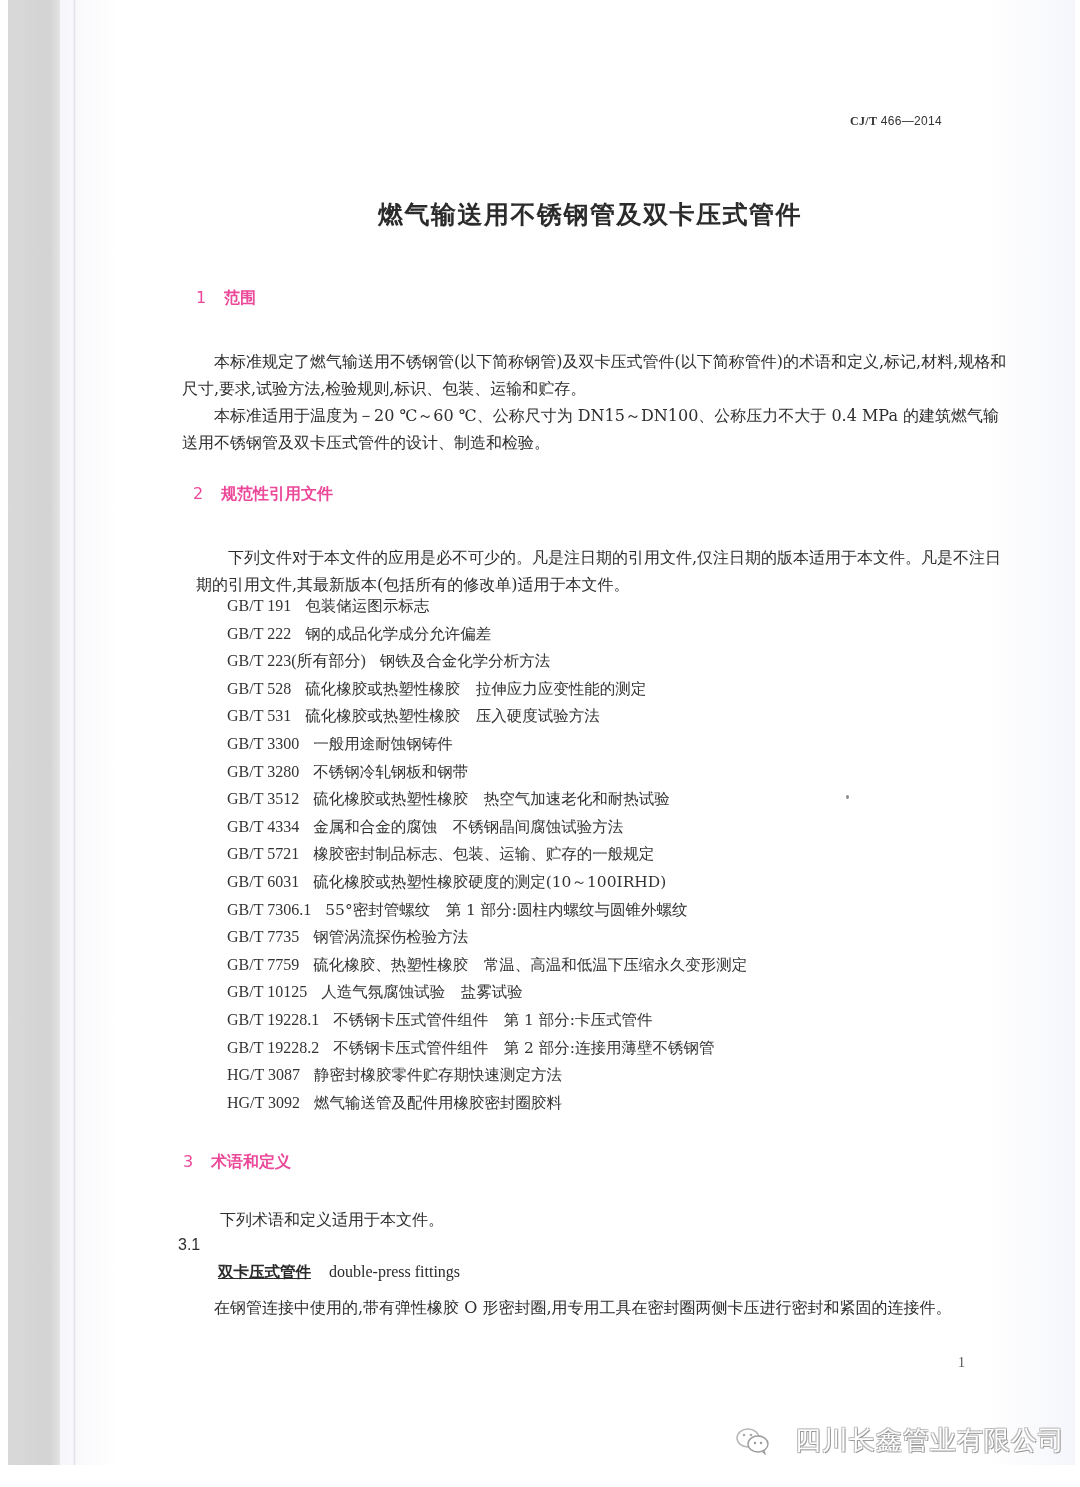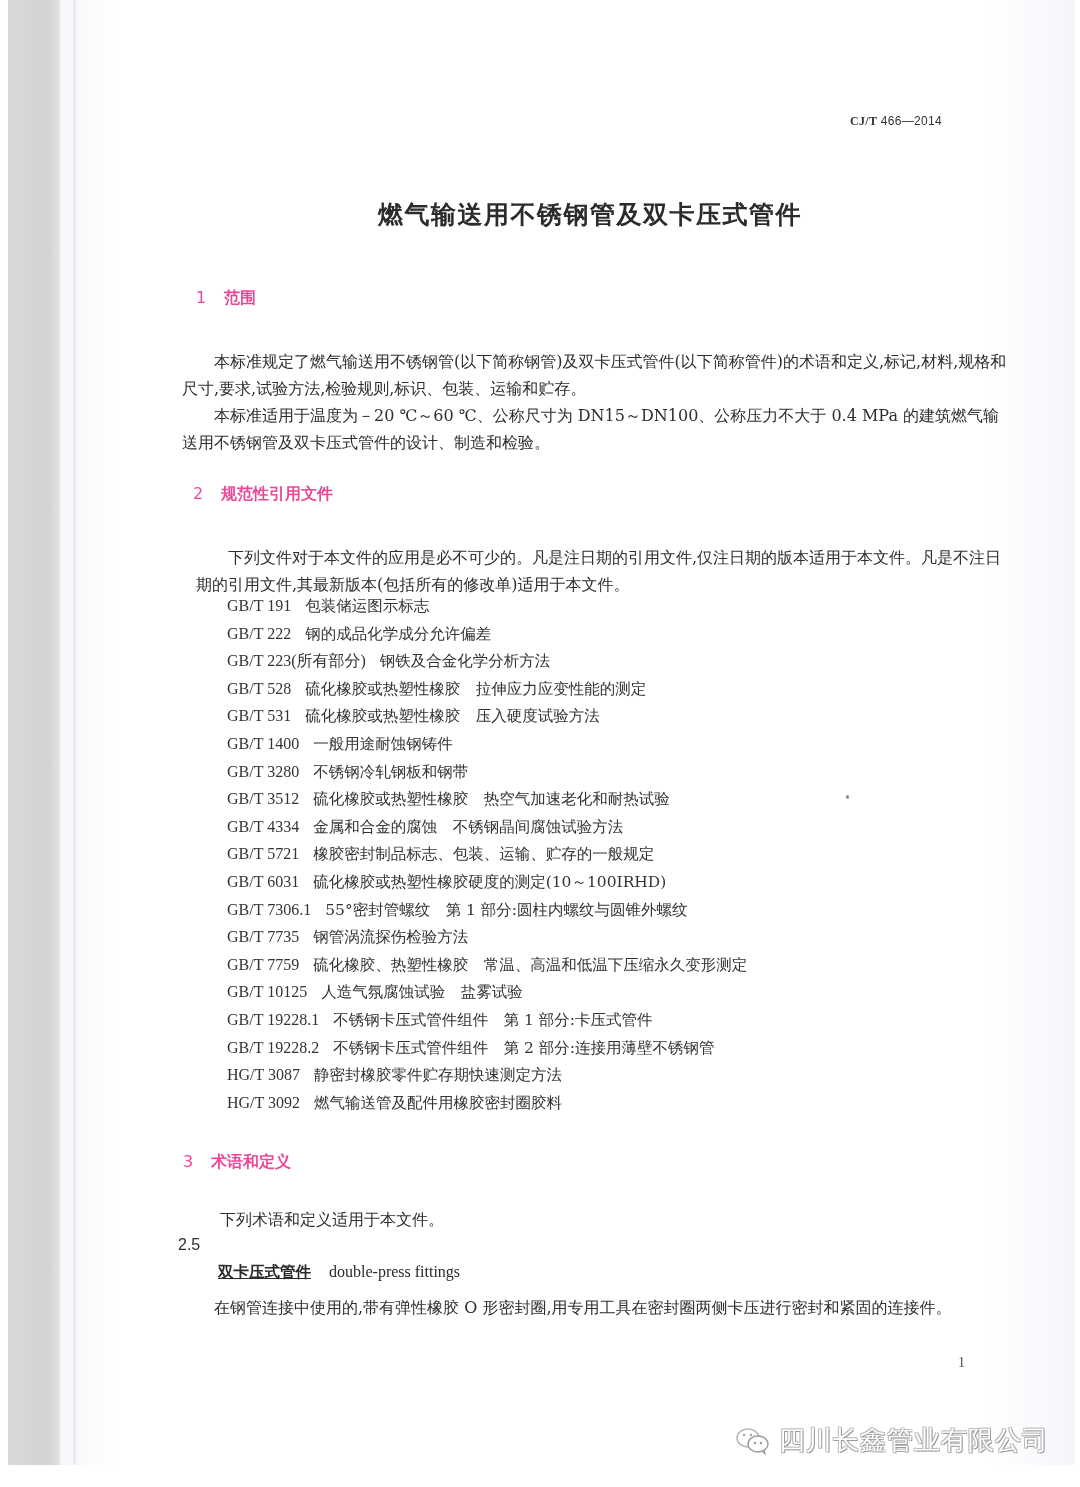--- a/index.html
+++ b/index.html
@@ -41,21 +41,21 @@
   .ref-row { height: 27.6px; line-height: 27.6px; white-space: nowrap; }
   .ref-code { display: inline-block; margin-right: 14px; font-family: "Liberation Serif", serif; font-size: 16px; }
   .ref-title { display: inline; }
   .term-bold { font-weight: bold; font-size: 15.5px; font-family: "DejaVu Sans", sans-serif; text-decoration: underline; }
   .term-en { font-weight: normal; font-family: "Liberation Serif", serif; font-size: 16px; margin-left: 18px; }
   .page-num { left: 958px; top: 1355px; font-size: 14px; color: #555; font-family: "Liberation Serif", serif; }
   .watermark {
     left: 735px; top: 1423px; font-size: 26px; letter-spacing: 1px;
     color: #ffffff; font-family: "DejaVu Sans", sans-serif;
     text-shadow: 1px 1px 0 #9a9a9a, -1px -1px 0 #bdbdbd, 1px -1px 0 #bdbdbd, -1px 1px 0 #bdbdbd;
-    display: flex; align-items: center; gap: 8px;
+    display: flex; align-items: center; gap: 24px;
   }
   .wm-icon { width: 36px; height: 28px; }
   .speck { position: absolute; width: 3px; height: 4px; border-radius: 50%; background: #8a8a8a; }
 </style>
 </head>
 <body>
 
 <div class="scan-edge"></div>
 <div class="page"></div>
 <div class="scan-line"></div>
@@ -81,21 +81,21 @@
 <div class="abs para" style="left:196px; top:544px; width:810px; white-space:normal;">
   <p>下列文件对于本文件的应用是必不可少的。凡是注日期的引用文件,仅注日期的版本适用于本文件。凡是不注日期的引用文件,其最新版本(包括所有的修改单)适用于本文件。</p>
 </div>
 
 <div class="abs ref-list" style="left:227px; top:592px;">
   <div class="ref-row"><span class="ref-code">GB/T 191</span><span class="ref-title">包装储运图示标志</span></div>
   <div class="ref-row"><span class="ref-code">GB/T 222</span><span class="ref-title">钢的成品化学成分允许偏差</span></div>
   <div class="ref-row"><span class="ref-code">GB/T 223(所有部分)</span><span class="ref-title">钢铁及合金化学分析方法</span></div>
   <div class="ref-row"><span class="ref-code">GB/T 528</span><span class="ref-title">硫化橡胶或热塑性橡胶　拉伸应力应变性能的测定</span></div>
   <div class="ref-row"><span class="ref-code">GB/T 531</span><span class="ref-title">硫化橡胶或热塑性橡胶　压入硬度试验方法</span></div>
-  <div class="ref-row"><span class="ref-code">GB/T 1400</span><span class="ref-title">一般用途耐蚀钢铸件</span></div>
+  <div class="ref-row"><span class="ref-code">GB/T 3300</span><span class="ref-title">一般用途耐蚀钢铸件</span></div>
   <div class="ref-row"><span class="ref-code">GB/T 3280</span><span class="ref-title">不锈钢冷轧钢板和钢带</span></div>
   <div class="ref-row"><span class="ref-code">GB/T 3512</span><span class="ref-title">硫化橡胶或热塑性橡胶　热空气加速老化和耐热试验</span></div>
   <div class="ref-row"><span class="ref-code">GB/T 4334</span><span class="ref-title">金属和合金的腐蚀　不锈钢晶间腐蚀试验方法</span></div>
   <div class="ref-row"><span class="ref-code">GB/T 5721</span><span class="ref-title">橡胶密封制品标志、包装、运输、贮存的一般规定</span></div>
   <div class="ref-row"><span class="ref-code">GB/T 6031</span><span class="ref-title">硫化橡胶或热塑性橡胶硬度的测定(10～100IRHD)</span></div>
   <div class="ref-row"><span class="ref-code">GB/T 7306.1</span><span class="ref-title">55°密封管螺纹　第 1 部分:圆柱内螺纹与圆锥外螺纹</span></div>
   <div class="ref-row"><span class="ref-code">GB/T 7735</span><span class="ref-title">钢管涡流探伤检验方法</span></div>
   <div class="ref-row"><span class="ref-code">GB/T 7759</span><span class="ref-title">硫化橡胶、热塑性橡胶　常温、高温和低温下压缩永久变形测定</span></div>
   <div class="ref-row"><span class="ref-code">GB/T 10125</span><span class="ref-title">人造气氛腐蚀试验　盐雾试验</span></div>
   <div class="ref-row"><span class="ref-code">GB/T 19228.1</span><span class="ref-title">不锈钢卡压式管件组件　第 1 部分:卡压式管件</span></div>
@@ -103,21 +103,21 @@
   <div class="ref-row"><span class="ref-code">HG/T 3087</span><span class="ref-title">静密封橡胶零件贮存期快速测定方法</span></div>
   <div class="ref-row"><span class="ref-code">HG/T 3092</span><span class="ref-title">燃气输送管及配件用橡胶密封圈胶料</span></div>
 </div>
 
 <div class="abs sec-head" style="left:183px; top:1152px;">
   <span class="sec-num">3</span><span>术语和定义</span>
 </div>
 <div class="abs para" style="left:188px; top:1206px;">
   <p>下列术语和定义适用于本文件。</p>
 </div>
-<div class="abs para" style="left:178px; top:1231px; font-family:'Liberation Sans', sans-serif;">2.5</div>
+<div class="abs para" style="left:178px; top:1231px; font-family:'Liberation Sans', sans-serif;">3.1</div>
 <div class="abs" style="left:218px; top:1262px;">
   <span class="term-bold">双卡压式管件</span><span class="term-en">double-press fittings</span>
 </div>
 <div class="abs para" style="left:182px; top:1294px; width:815px; white-space:normal;">
   <p>在钢管连接中使用的,带有弹性橡胶 O 形密封圈,用专用工具在密封圈两侧卡压进行密封和紧固的连接件。</p>
 </div>
 
 <div class="abs page-num">1</div>
 
 <div class="abs watermark">

